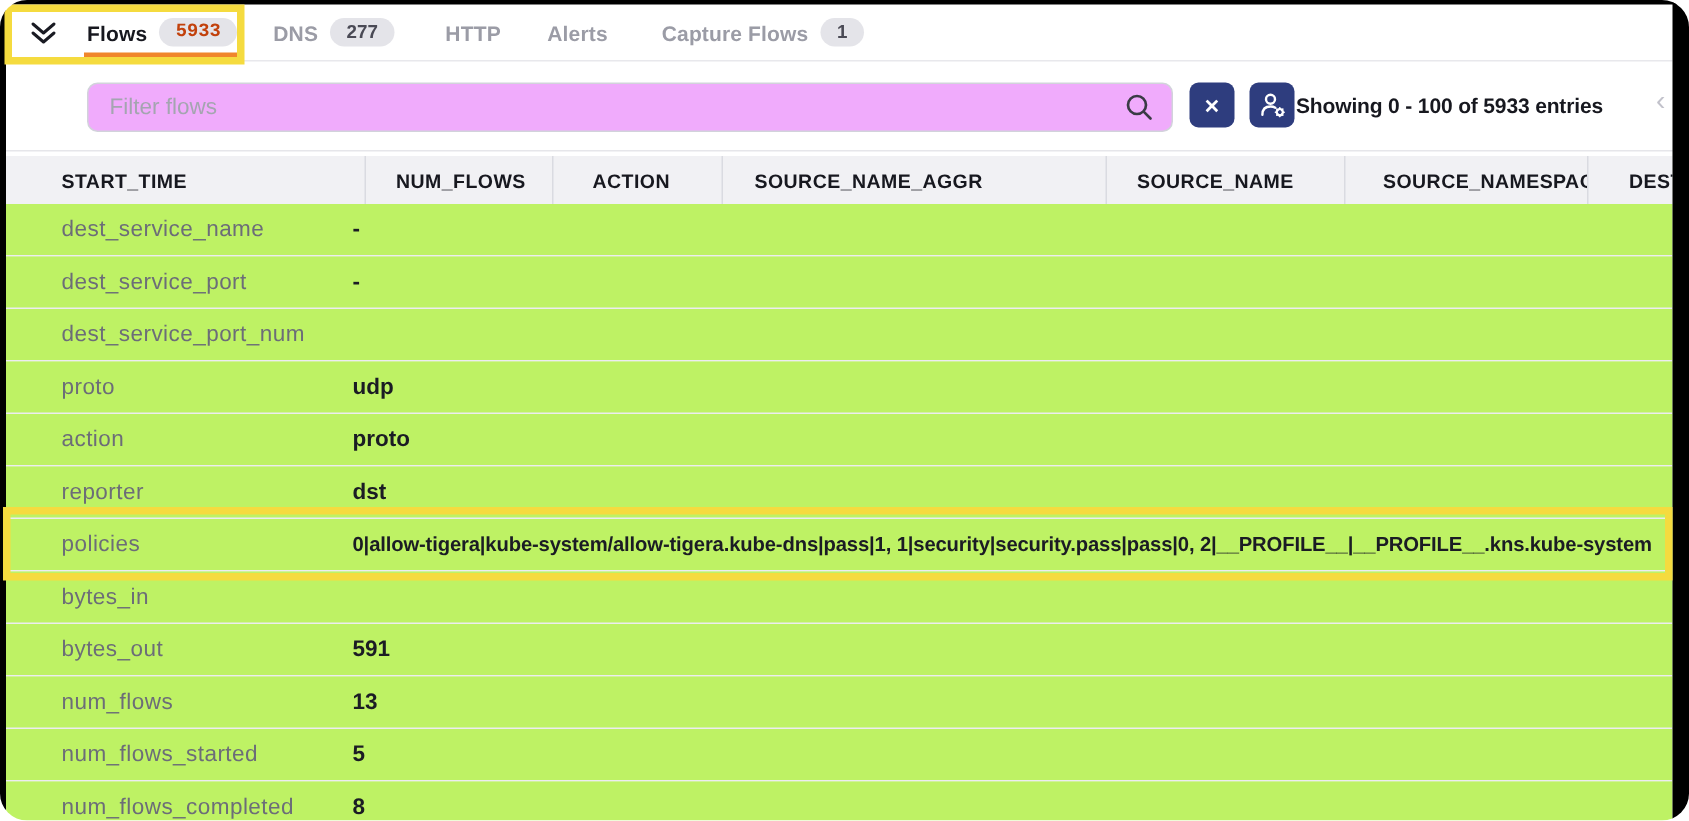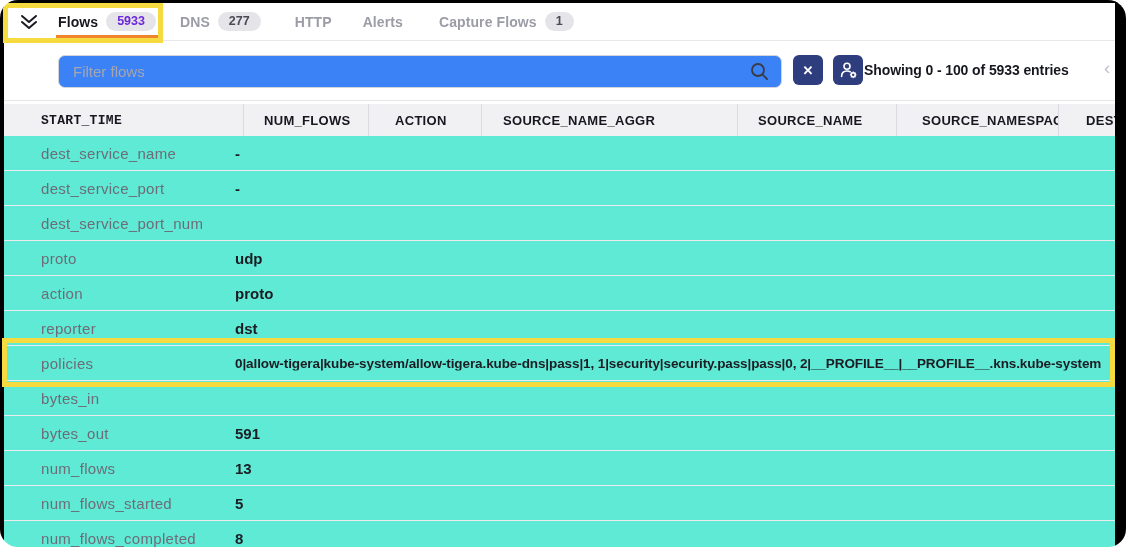--- a/index.html
+++ b/index.html
@@ -22,31 +22,31 @@
   .tab { position:relative; display:flex; align-items:center; gap:8px; height:38px; padding:0 2px; cursor:pointer; }
   .tab-label { font-size:14px; font-weight:700; color:#9b9ca6; letter-spacing:.1px; }
   .tab.active .tab-label { color:#17181f; }
   .tab.active::after {
     content:""; position:absolute; left:0; right:0; bottom:3px; height:3px; background:#F0862B;
   }
   .badge {
     background:#e4e4e9; color:#4a4a55; font-size:12.5px; font-weight:600;
     padding:3px 11px; border-radius:12px; line-height:1.1;
   }
-  .tab.active .badge { color:#6d28d9; }
+  .tab.active .badge { color:#c2410c;font-family:Liberation Mono, monospace; }
   .t-flows { margin-left:16px; }
   .t-dns { margin-left:20px; }
   .t-http { margin-left:30px; }
   .t-alerts { margin-left:27px; }
   .t-capture { margin-left:32px; }
 
   
   .filter-wrap {
     position:absolute; left:58px; top:55px; width:724px; height:33px;
-    border:1px solid #d2d3db; border-radius:7px; background:#3b82f6;
+    border:1px solid #d2d3db; border-radius:7px; background:#f0abfc;
     display:flex; align-items:center;
   }
   .filter-input {
     flex:1; border:none; outline:none; background:transparent;
     font-family:"Liberation Sans", sans-serif; font-size:15px; color:#2a2b33;
     padding:0 6px 0 14px; height:100%;
   }
   .filter-input::placeholder { color:#a4a5b0; }
   .search-ic { margin-right:12px; display:flex; align-items:center; }
   .sq-btn {
@@ -70,31 +70,31 @@
   .thead {
     position:absolute; left:4px; top:104px; width:1111px; height:32px;
     background:#f1f1f4; display:flex; align-items:stretch;
   }
   .hcell {
     display:flex; align-items:center; font-size:13px; font-weight:700;
     color:#17181f; letter-spacing:.3px; white-space:nowrap; overflow:hidden;
     padding-left:20px; cursor:pointer;
   }
   .hcell + .hcell { border-left:1px solid #dadbe1; }
-  .c0 { width:239px; padding-left:37px;font-family:Liberation Mono, monospace; }
+  .c0 { width:239px; padding-left:37px; }
   .c1 { width:125px; }
   .c2 { width:113px; padding-left:26px; }
   .c3 { width:256px; padding-left:21px; }
   .c4 { width:159px; }
   .c5 { width:162px; padding-left:25px; }
   .c6 { flex:1; padding-left:27px; }
 
   
   .details { position:absolute; left:4px; top:136px; width:1111px; }
-  .drow { position:relative; height:35px; border-bottom:1px solid #ececf0; background:#5eead4; }
+  .drow { position:relative; height:35px; border-bottom:1px solid #ececf0; background:#bef264; }
   .dkey {
     position:absolute; left:37px; top:50%; transform:translateY(-50%);
     font-size:15px; color:#6c6d78; letter-spacing:.3px; white-space:nowrap;
   }
   .dval {
     position:absolute; left:231px; right:0; top:50%; transform:translateY(-50%);
     font-size:15px; font-weight:600; color:#1b1c24; white-space:nowrap; overflow:hidden;
   }
   .dval.long { font-size:13.5px; letter-spacing:-.1px; }
 

